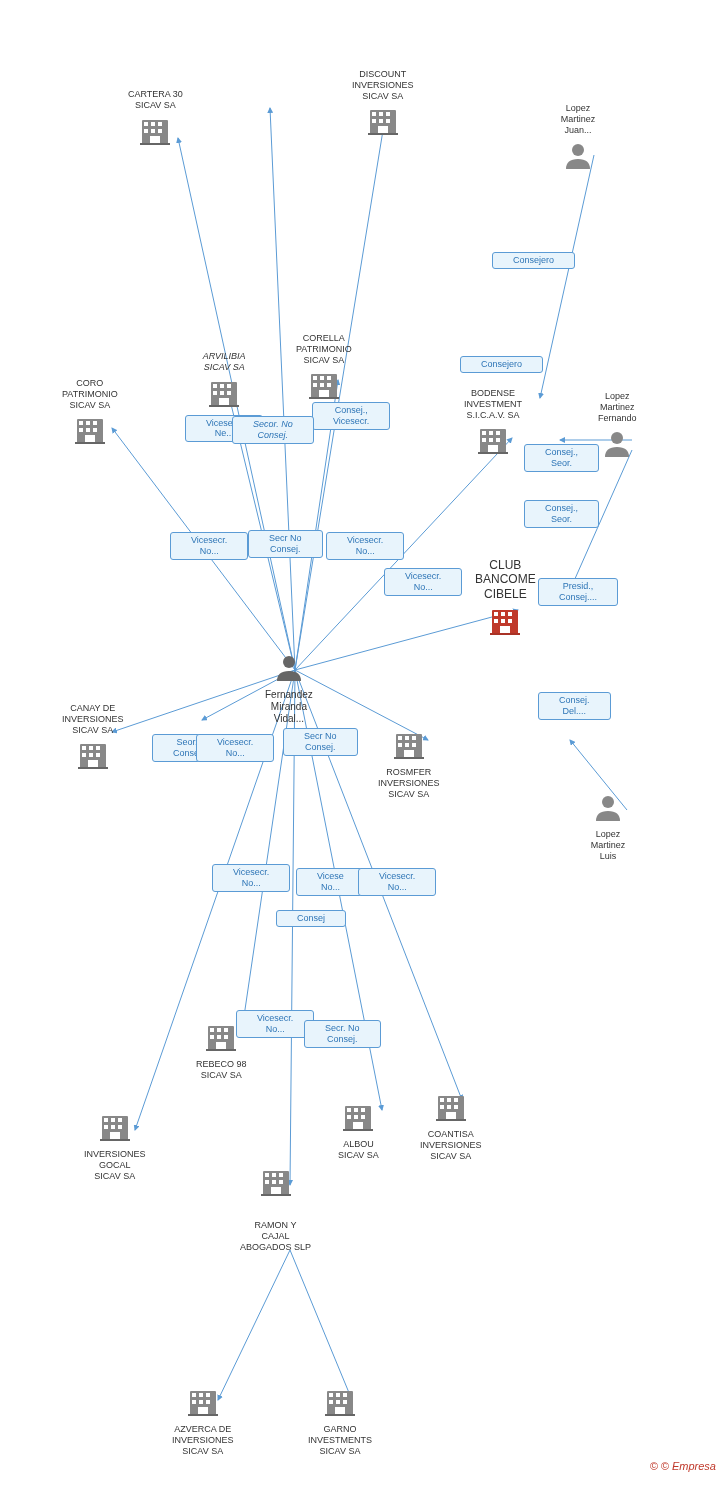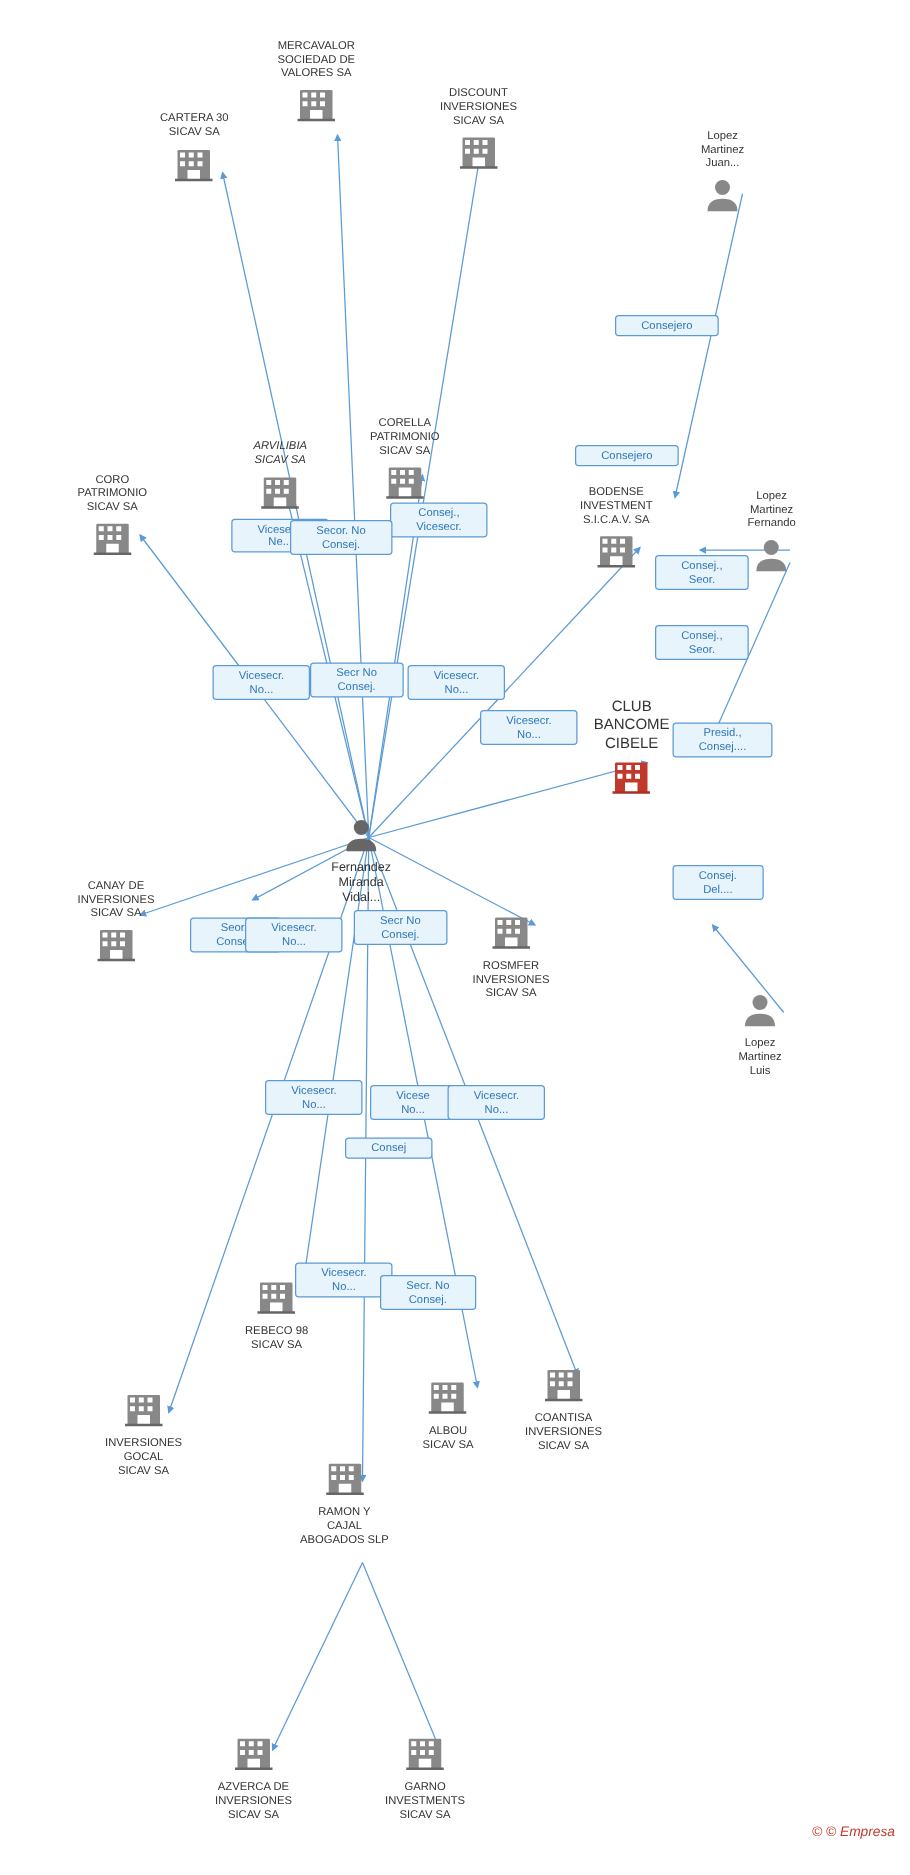--- a/index.html
+++ b/index.html
@@ -145,36 +145,20 @@
       <svg viewBox="0 0 30 30" fill="#666">
         <circle cx="15" cy="9" r="6"></circle>
         <path d="M3 28 Q3 18 15 18 Q27 18 27 28Z"></path>
       </svg>
     </div>
     <div class="node-label" style="white-space:pre-line;">Fernandez
 Miranda
 Vidal...</div>
   </div>
 
-  <div class="node" style="left:222px;top:28px;">
-    <div class="node-label" style="font-size:9px;margin-bottom:3px;">MERCAVALOR<br>SOCIEDAD DE<br>VALORES SA</div>
-    <div class="building-icon">
-      <svg viewBox="0 0 32 32" fill="#777">
-          <rect x="3" y="4" width="26" height="24" rx="1" fill="#888"></rect>
-          <rect x="5" y="6" width="4" height="4" fill="#fff"></rect>
-          <rect x="12" y="6" width="4" height="4" fill="#fff"></rect>
-          <rect x="19" y="6" width="4" height="4" fill="#fff"></rect>
-          <rect x="5" y="13" width="4" height="4" fill="#fff"></rect>
-          <rect x="12" y="13" width="4" height="4" fill="#fff"></rect>
-          <rect x="19" y="13" width="4" height="4" fill="#fff"></rect>
-          <rect x="11" y="20" width="10" height="8" fill="#fff"></rect>
-          <rect x="1" y="27" width="30" height="2" fill="#666"></rect>
-        </svg>
-    </div>
-  </div>
 
   <div class="node" style="left:352px;top:66px;">
     <div class="node-label" style="font-size:9px;margin-bottom:3px;">DISCOUNT<br>INVERSIONES<br>SICAV SA</div>
     <div class="building-icon">
       <svg viewBox="0 0 32 32" fill="#777">
           <rect x="3" y="4" width="26" height="24" rx="1" fill="#888"></rect>
           <rect x="5" y="6" width="4" height="4" fill="#fff"></rect>
           <rect x="12" y="6" width="4" height="4" fill="#fff"></rect>
           <rect x="19" y="6" width="4" height="4" fill="#fff"></rect>
           <rect x="5" y="13" width="4" height="4" fill="#fff"></rect>
@@ -264,21 +248,21 @@
           <rect x="11" y="20" width="10" height="8" fill="#fff"></rect>
           <rect x="1" y="27" width="30" height="2" fill="#666"></rect>
         </svg>
     </div>
   </div>
 
   <div class="relation-badge" style="left:460px;top:356px;">Consejero</div>
 
   <div class="relation-badge" style="left:312px;top:402px;">Consej.,<br>Vicesecr.</div>
 
-  <div class="relation-badge" style="left:232px;top:416px;">Secor. No<br>Consej.</div>
+  <div class="relation-badge" style="left:232px;top:416px;font-style:italic;">Secor. No<br>Consej.</div>
 
   <div class="node" style="left:464px;top:385px;">
     <div class="node-label" style="font-size:9px;margin-bottom:3px;">BODENSE<br>INVESTMENT<br>S.I.C.A.V. SA</div>
     <div class="building-icon">
       <svg viewBox="0 0 32 32" fill="#777">
           <rect x="3" y="4" width="26" height="24" rx="1" fill="#888"></rect>
           <rect x="5" y="6" width="4" height="4" fill="#fff"></rect>
           <rect x="12" y="6" width="4" height="4" fill="#fff"></rect>
           <rect x="19" y="6" width="4" height="4" fill="#fff"></rect>
           <rect x="5" y="13" width="4" height="4" fill="#fff"></rect>
@@ -448,21 +432,21 @@
           <rect x="5" y="13" width="4" height="4" fill="#fff"></rect>
           <rect x="12" y="13" width="4" height="4" fill="#fff"></rect>
           <rect x="19" y="13" width="4" height="4" fill="#fff"></rect>
           <rect x="11" y="20" width="10" height="8" fill="#fff"></rect>
           <rect x="1" y="27" width="30" height="2" fill="#666"></rect>
         </svg>
     </div>
     <div class="node-label" style="font-size:9px;">COANTISA<br>INVERSIONES<br>SICAV SA</div>
   </div>
 
-  <div class="node" style="left:240px;top:1165px;">
+  <div class="node" style="left:240px;top:1165px;gap:16px;">
     <div class="building-icon">
       <svg viewBox="0 0 32 32" fill="#777">
           <rect x="3" y="4" width="26" height="24" rx="1" fill="#888"></rect>
           <rect x="5" y="6" width="4" height="4" fill="#fff"></rect>
           <rect x="12" y="6" width="4" height="4" fill="#fff"></rect>
           <rect x="19" y="6" width="4" height="4" fill="#fff"></rect>
           <rect x="5" y="13" width="4" height="4" fill="#fff"></rect>
           <rect x="12" y="13" width="4" height="4" fill="#fff"></rect>
           <rect x="19" y="13" width="4" height="4" fill="#fff"></rect>
           <rect x="11" y="20" width="10" height="8" fill="#fff"></rect>

